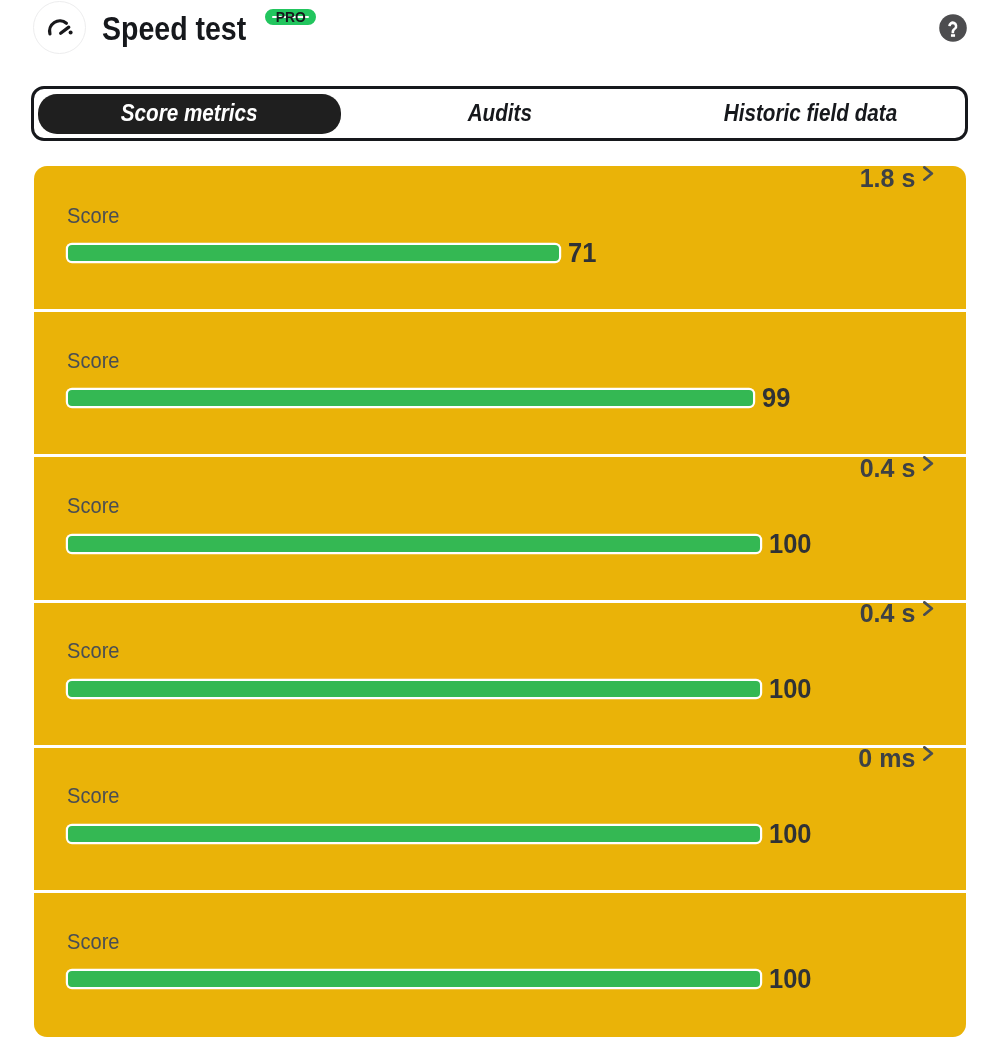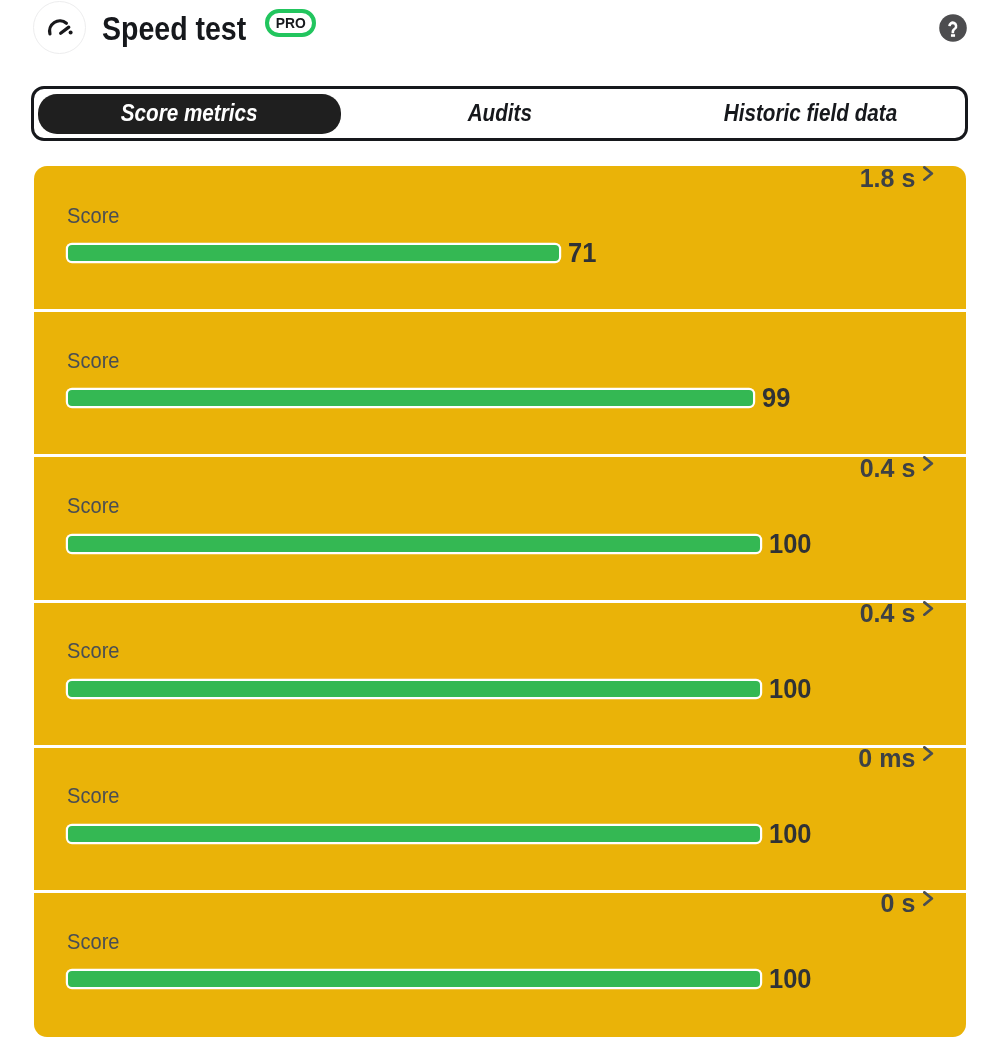--- a/index.html
+++ b/index.html
@@ -22,22 +22,22 @@
   }
   .logo-circle svg { position:absolute; left:0; top:0; }
   .app-title {
     position:absolute; left:102px; top:11.8px;
     font-size:33px; font-weight:bold; color:#16181c; letter-spacing:0px;
     white-space:nowrap; line-height:1;
     transform:scaleX(0.864); transform-origin:left top;
   }
   .pro-badge {
     position:absolute; left:265px; top:8.8px;
-    width:51px; height:28px; box-sizing:border-box;
-    border:4px solid #22c55e; border-radius:14px;
+    width:51px; height:16px; box-sizing:border-box;
+    border:7px solid #22c55e; border-radius:14px;
     display:flex; align-items:center; justify-content:center;
   }
   .pro-badge span {
     font-size:15.4px; font-weight:bold; color:#16181c; line-height:1;
     display:inline-block; transform:scaleX(0.9);
   }
   .help-btn {
     position:absolute; left:939.2px; top:14.4px; width:28px; height:28px;
     cursor:pointer;
   }
@@ -210,21 +210,15 @@
             <path d="M1.35 1.35 L8.85 7.55 L1.35 13.75" fill="none" stroke="#4a4e52" stroke-width="2.7" stroke-linecap="round" stroke-linejoin="round"></path>
           </svg>
         </div>
       </div>
       <div class="row">
         <div class="row-label">Score</div>
         <div class="bar-wrap">
           <div class="bar" style="width:691.8px"></div>
           <div class="bar-value">100</div>
         </div>
-        <div class="row-right">
-          <div class="time">0 s</div>
-          <svg class="chev" width="10.2" height="15.1" viewBox="0 0 10.2 15.1">
-            <path d="M1.35 1.35 L8.85 7.55 L1.35 13.75" fill="none" stroke="#4a4e52" stroke-width="2.7" stroke-linecap="round" stroke-linejoin="round"></path>
-          </svg>
-        </div>
       </div>
     </div>
 </div>
 
 </body></html>

